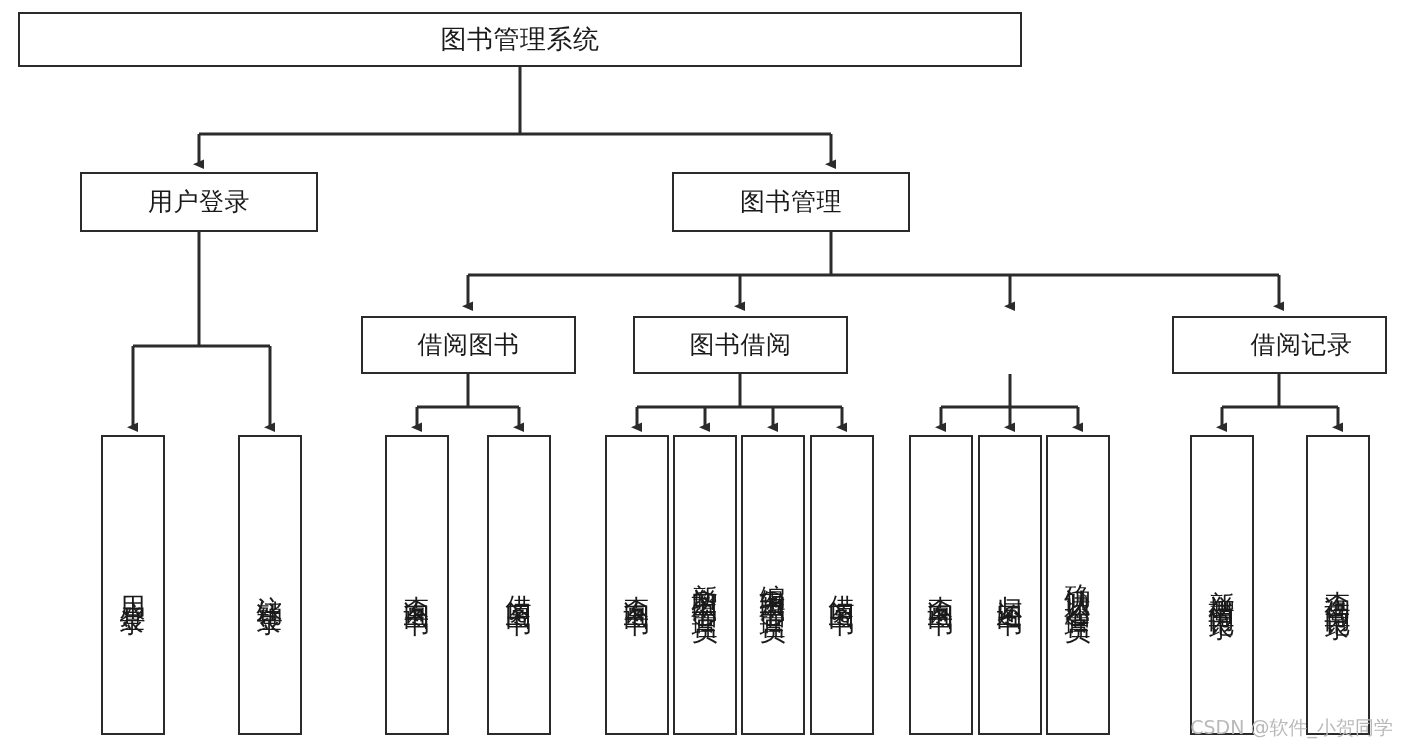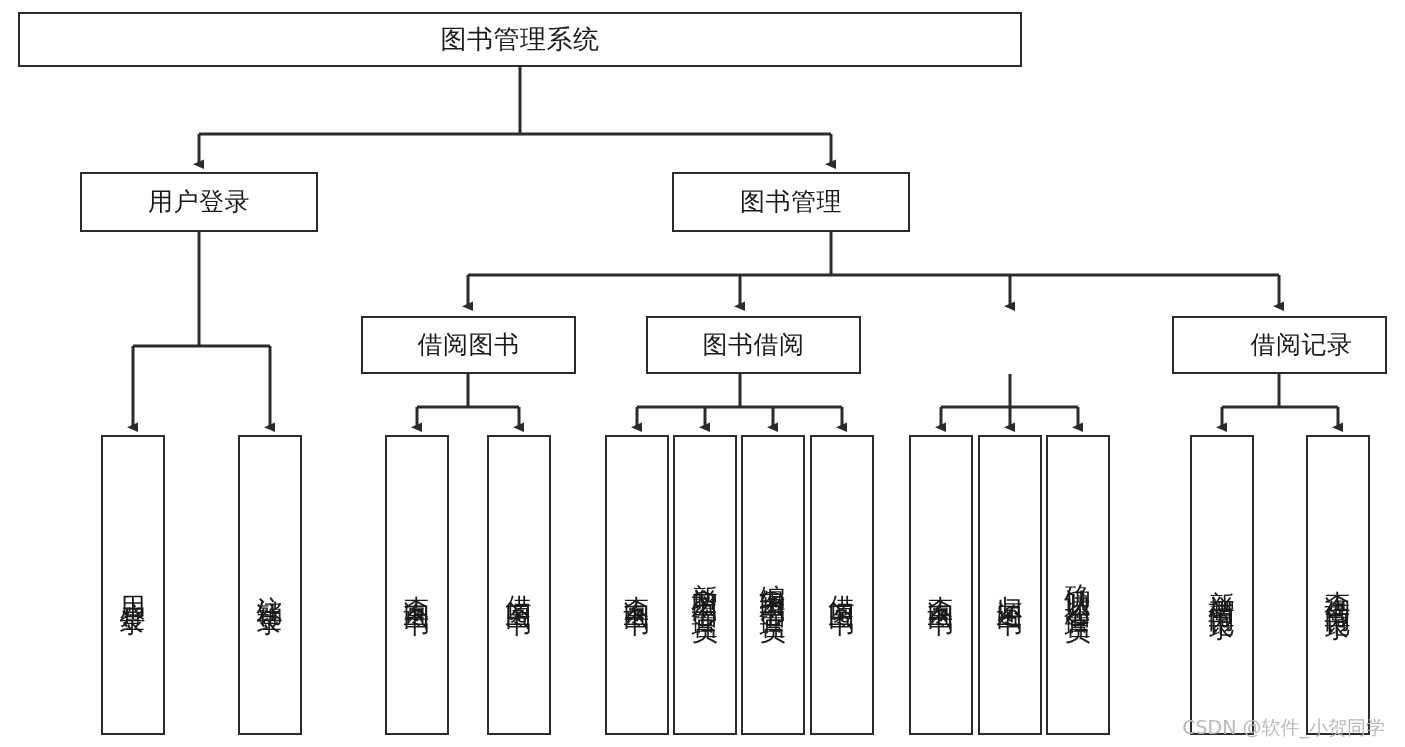--- a/index.html
+++ b/index.html
@@ -59,21 +59,21 @@
   .node.vert .label {
     writing-mode: vertical-rl;
     text-orientation: upright;
     font-size: 26px;
     letter-spacing: 5px;
     line-height: 1;
     text-align: center;
   }
   .watermark {
     position: absolute;
-    right: 20px;
+    right: 12px;
     bottom: 6px;
     font-size: 19px;
     color: #b9b9b9;
     z-index: 5;
     white-space: nowrap;
     font-family: "DejaVu Sans", "Liberation Sans", sans-serif;
   }
 </style>
 </head>
 <body>
@@ -139,21 +139,21 @@
   </div>
 
   <div class="node horiz" style="left:672px; top:172px; width:238px; height:60px;">
     <span class="label">图书管理</span>
   </div>
 
   <div class="node horiz" style="left:361px; top:316px; width:215px; height:58px;">
     <span class="label">借阅图书</span>
   </div>
 
-  <div class="node horiz" style="left:633px; top:316px; width:215px; height:58px;margin-left:13px;">
+  <div class="node horiz" style="left:633px; top:316px; width:215px; height:58px;">
     <span class="label">图书借阅</span>
   </div>
 
 
   <div class="node horiz" style="left:1172px; top:316px; width:215px; height:58px;padding-left:44px;">
     <span class="label">借阅记录</span>
   </div>
 
   <div class="node vert" style="left:101px; top:435px; width:64px; height:300px;">
     <span class="label">用户登录</span>

